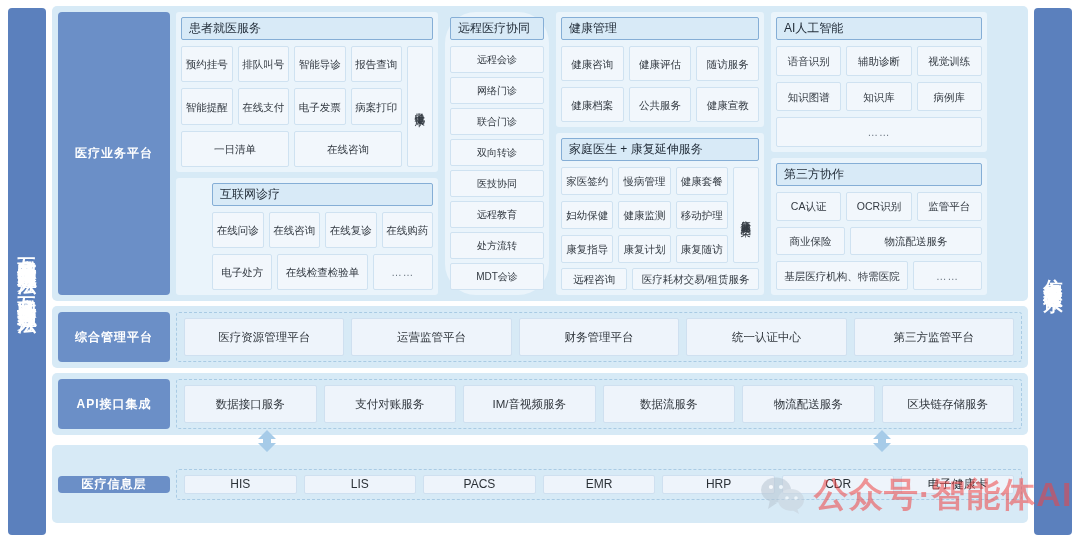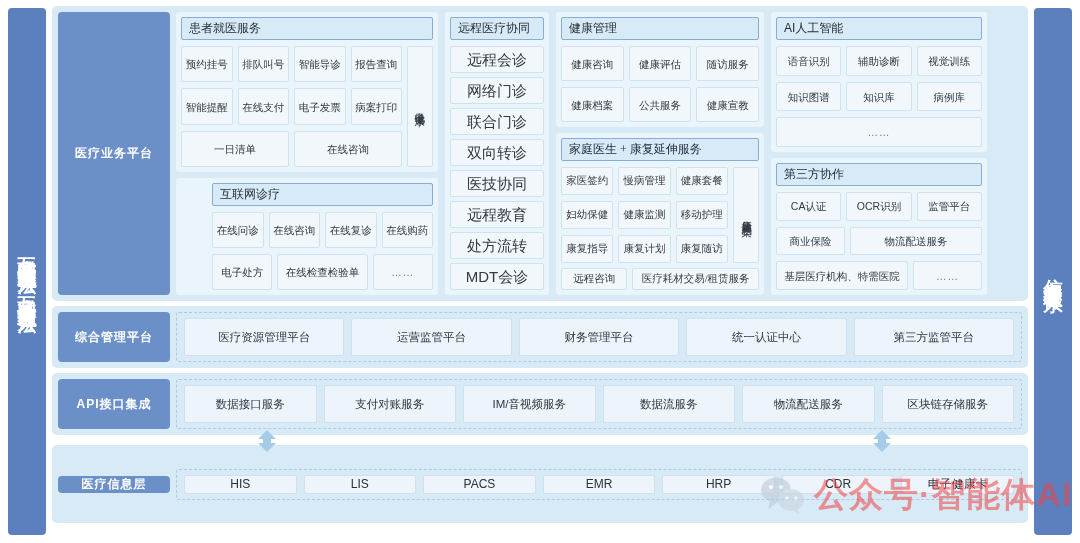--- a/index.html
+++ b/index.html
@@ -140,21 +140,21 @@
     color:#333a42;
     writing-mode:vertical-rl;
     text-orientation:upright;
     display:flex;align-items:center;justify-content:center;
     flex:0 0 24px;
     letter-spacing:1px;
     line-height:1;
   }
 
   .stack{flex:1;display:flex;flex-direction:column;gap:4px;min-width:0;}
-  .stack .chip{padding:3px 2px;font-size:15px;}
+  .stack .chip{padding:3px 2px;font-size:10px;}
 
   
   .arrowholder{position:relative;height:0;}
   .arrow{
     position:absolute;
     width:20px;height:22px;
     color:#a6cbe8;
   }
 
   
@@ -230,21 +230,21 @@
                   <div class="chip w15">在线检查检验单</div>
                   <div class="chip dots">……</div>
                 </div>
               </div>
             </div>
           </div>
 
         </div>
 
         <div class="col col-b">
-          <div class="card" style="flex:1;">
+          <div class="card" style="flex:1;border-radius:31px;">
             <div class="card-title">远程医疗协同</div>
             <div class="card-body">
               <div class="stack">
                 <div class="chip">远程会诊</div>
                 <div class="chip">网络门诊</div>
                 <div class="chip">联合门诊</div>
                 <div class="chip">双向转诊</div>
                 <div class="chip">医技协同</div>
                 <div class="chip">远程教育</div>
                 <div class="chip">处方流转</div>
@@ -266,21 +266,21 @@
                 </div>
                 <div class="grow">
                   <div class="chip">健康档案</div>
                   <div class="chip">公共服务</div>
                   <div class="chip">健康宣教</div>
                 </div>
               </div>
             </div>
           </div>
 
-          <div class="card" style="flex:1;font-family:Liberation Serif, serif;">
+          <div class="card" style="flex:1;">
             <div class="card-title">家庭医生 + 康复延伸服务</div>
             <div class="card-body">
               <div class="grid">
                 <div class="grow">
                   <div class="chip">家医签约</div>
                   <div class="chip">慢病管理</div>
                   <div class="chip">健康套餐</div>
                 </div>
                 <div class="grow">
                   <div class="chip">妇幼保健</div>

